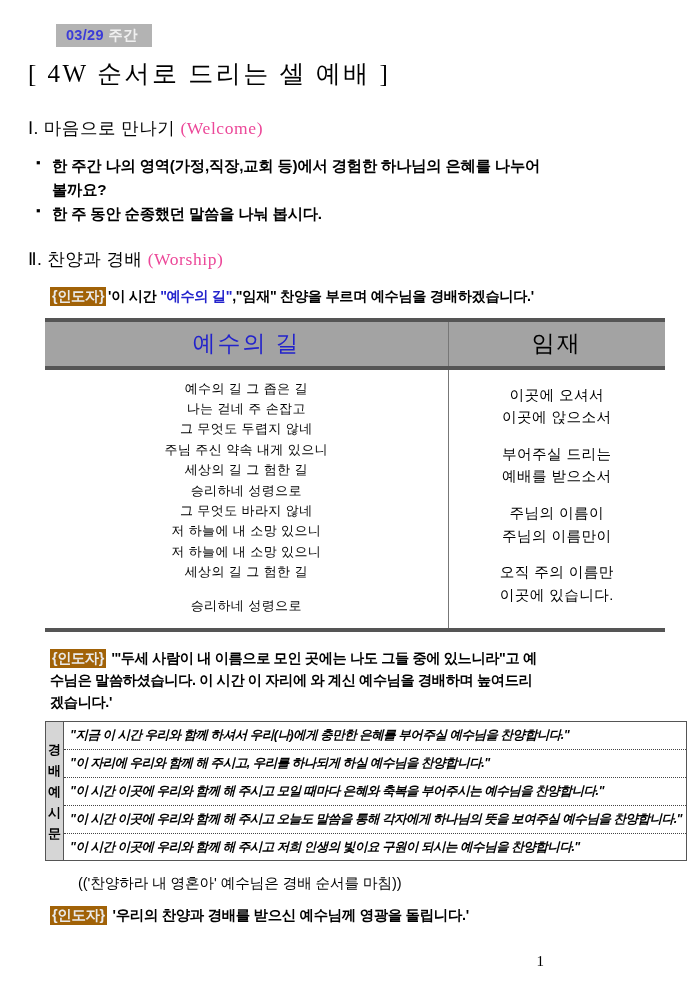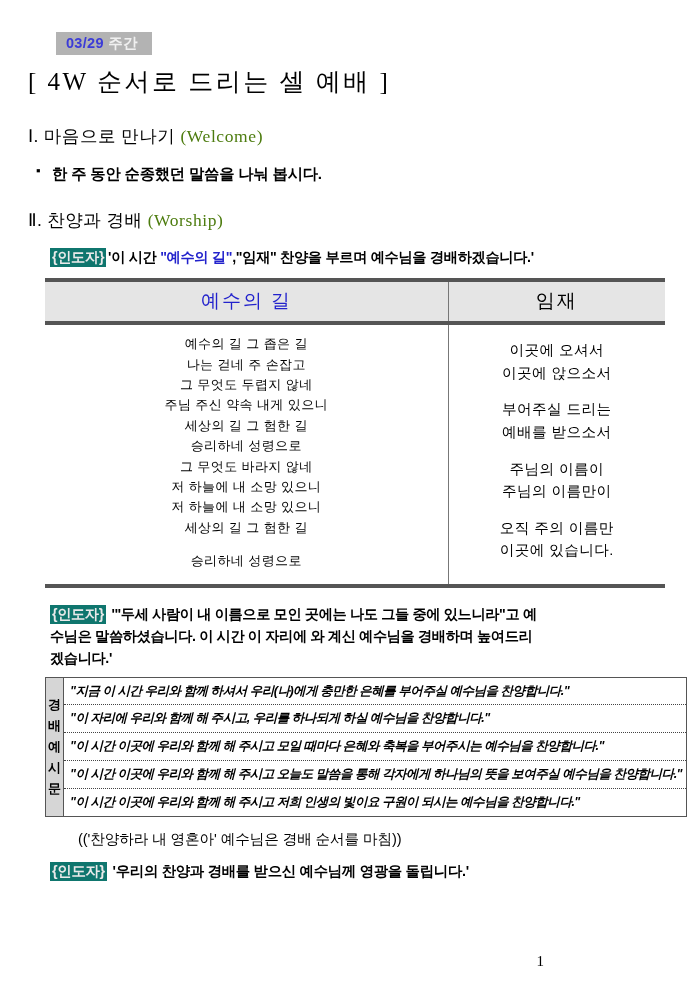--- a/index.html
+++ b/index.html
@@ -14,21 +14,21 @@
     color: #000000;
     position: relative;
     overflow: hidden;
   }
 
   .page {
     position: relative;
     width: 572px;
     height: 992px;
     box-sizing: border-box;
-    padding: 8px 28px;
+    padding: 0 28px;
   }
 
   
   .date-badge-row {
     padding-top: 24px;
     padding-left: 28px;
   }
   .date-badge {
     display: inline-block;
     background: #b3b3b3;
@@ -57,21 +57,21 @@
   }
 
   
   .section-head {
     font-size: 17.5px;
     margin-top: 26px;
     letter-spacing: 0.6px;
     font-family: "Liberation Serif", serif;
   }
   .section-head .en {
-    color: #4d7c0f;
+    color: #ec4899;
   }
   .section-head-2 {
     margin-top: 22px;
   }
 
   
   .bullets {
     margin: 14px 0 0 0;
     padding: 0;
     list-style: none;
@@ -97,44 +97,44 @@
   .leader-line {
     font-size: 14.2px;
     font-weight: bold;
     margin-top: 15px;
     margin-left: 22px;
     line-height: 1.5;
     font-family: "Liberation Sans", sans-serif;
     letter-spacing: -0.3px;
   }
   .leader-tag {
-    background: #0f766e;
+    background: #a16207;
     color: #eaeaea;
     padding: 1px 2px 2px 2px;
     font-weight: bold;
     margin-right: 2px;
   }
   .hl-blue {
     color: #2222cc;
     font-weight: bold;
   }
 
   
   .praise-table {
     margin: 10px 0 0 0;
     border-collapse: collapse;
     width: 620px;
     margin-left: 17px;
     border-top: 4px solid #555555;
     border-bottom: 4px solid #555555;
   }
   .praise-table th {
-    background: #e5e5e5;
+    background: #a3a3a3;
     border-bottom: 4px solid #555555;
-    font-size: 19px;
+    font-size: 23px;
     font-weight: normal;
     padding: 6px 0 7px 0;
     letter-spacing: 2px;
     font-family: "Liberation Serif", serif;
   }
   .praise-table th.c1 {
     color: #2222cc;
     border-right: 1px solid #777777;
     width: 65%;
   }
@@ -255,20 +255,21 @@
 
   <div class="date-badge-row" style="padding-left:0;">
     <span class="date-badge" style="margin-left:28px;"><span class="d-num">03/29</span> <span class="d-word">주간</span></span>
   </div>
 
   <h1 class="doc-title">[ 4W 순서로 드리는 셀 예배 ]</h1>
 
   <div class="section-head"><span>Ⅰ. 마음으로 만나기 </span><span class="en">(Welcome)</span></div>
 
   <ul class="bullets">
+    <li>한 주간 나의 영역(가정,직장,교회 등)에서 경험한 하나님의 은혜를 나누어 볼까요?</li>
     <li>한 주 동안 순종했던 말씀을 나눠 봅시다.</li>
   </ul>
 
   <div class="section-head section-head-2"><span>Ⅱ. 찬양과 경배 </span><span class="en">(Worship)</span></div>
 
   <div class="leader-line"><span class="leader-tag">{인도자}</span><span>'이 시간 </span><span class="hl-blue">"예수의 길"</span><span>,"임재" 찬양을 부르며 예수님을 경배하겠습니다.'</span></div>
 
   <table class="praise-table">
     <thead>
       <tr>

